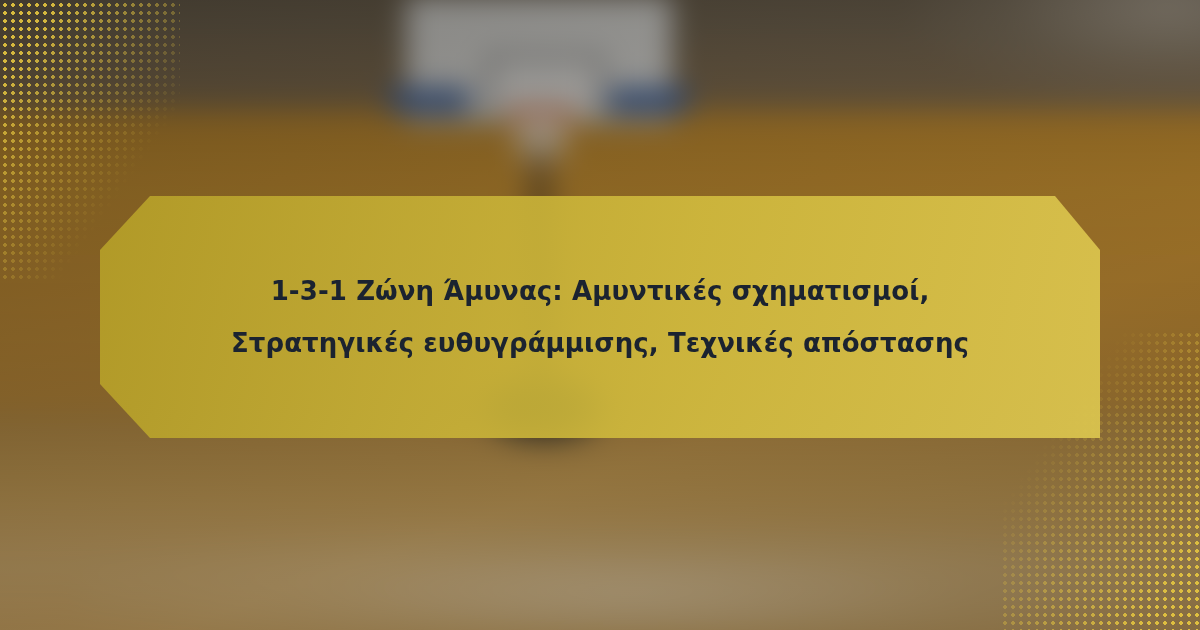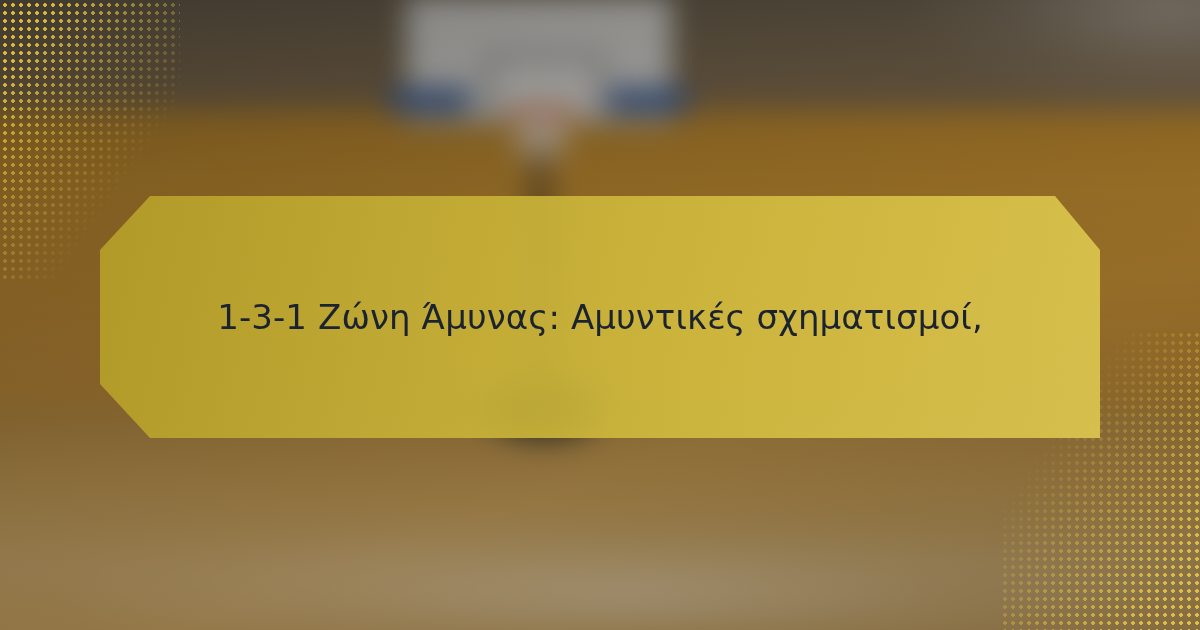--- a/index.html
+++ b/index.html
@@ -236,23 +236,23 @@
         50px 242px,
         0 188px,
         0 54px);
   }
 
   .banner-text {
     margin: 0;
     padding: 0 54px;
     text-align: center;
     color: #1b2330;
-    font-size: 34px;
+    font-size: 26px;
     line-height: 52px;
-    font-weight: 400;
+    font-weight: 700;
     letter-spacing: .1px;
     max-width: 830px;
   }
   .banner-line { display: block; white-space: nowrap; }
 </style>
 </head>
 <body>
 
 <div class="canvas">
 
@@ -276,16 +276,17 @@
   </div>
 
   <div class="scrim"></div>
 
   <div class="dots dots-tl"></div>
   <div class="dots dots-br"></div>
 
   <div class="banner">
     <h1 class="banner-text">
       <span class="banner-line">1-3-1 Ζώνη Άμυνας: Αμυντικές σχηματισμοί,</span>
+      <span class="banner-line">Στρατηγικές ευθυγράμμισης, Τεχνικές απόστασης</span>
     </h1>
   </div>
 
 </div>
 
 </body></html>

